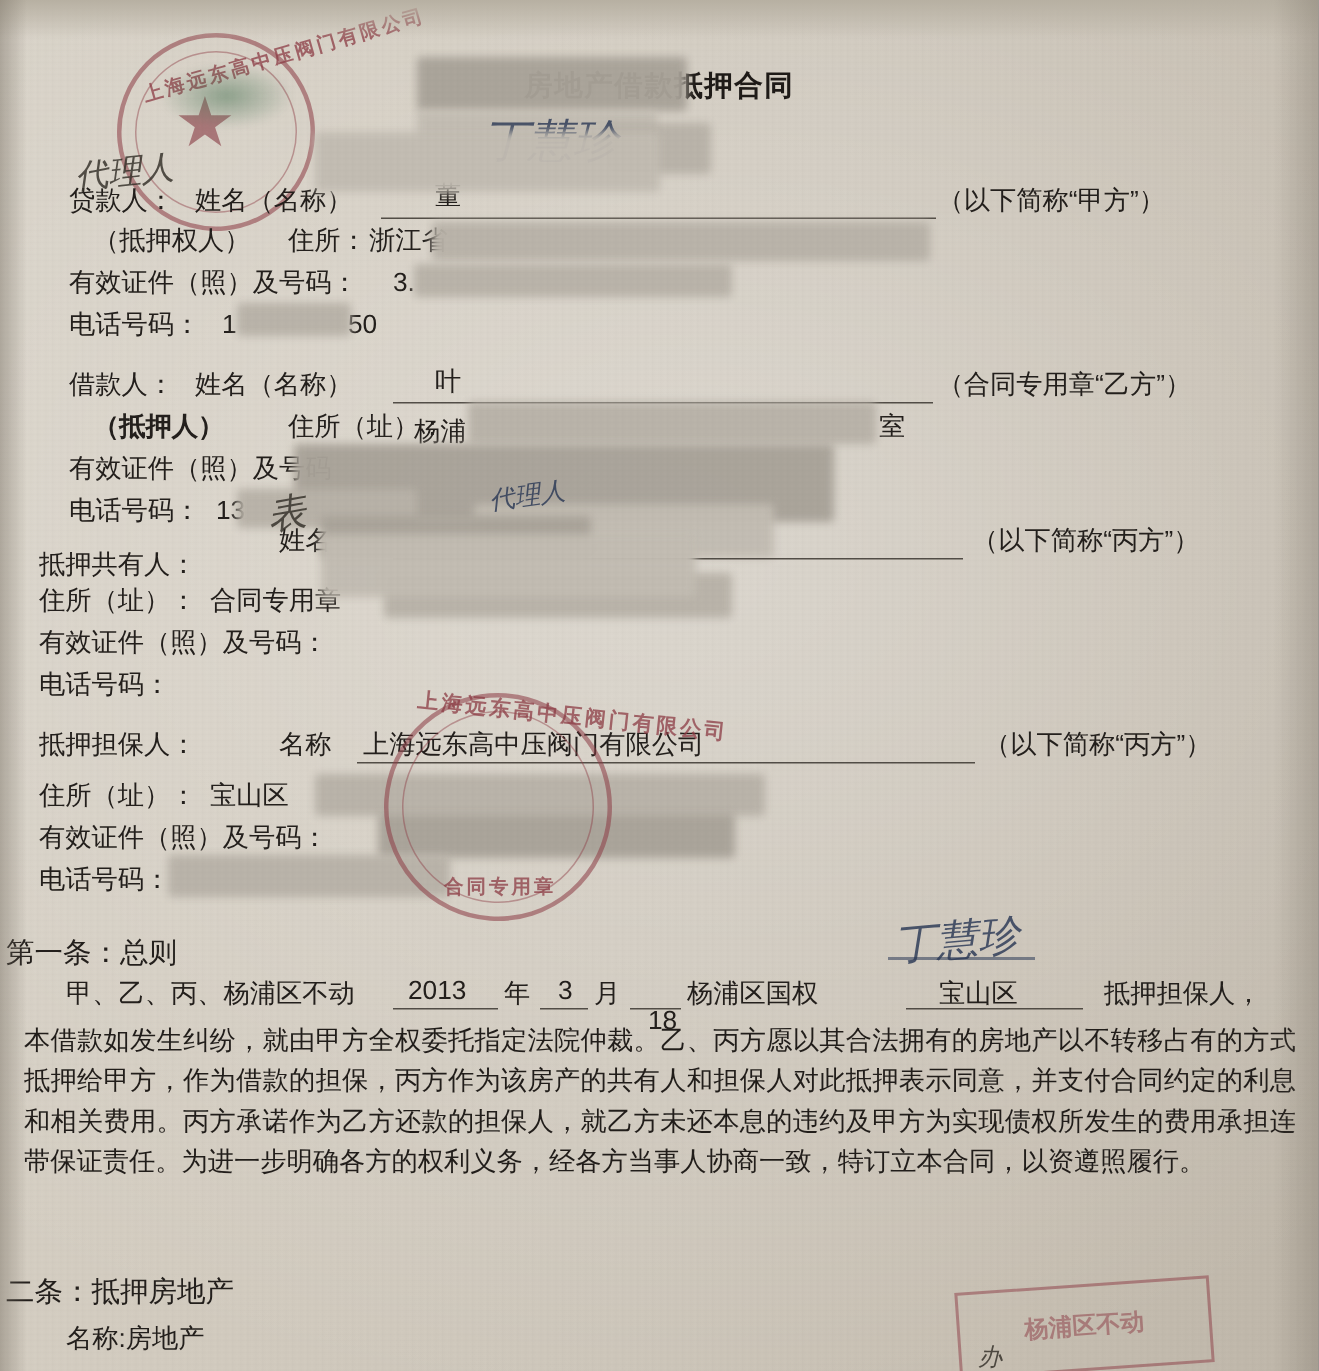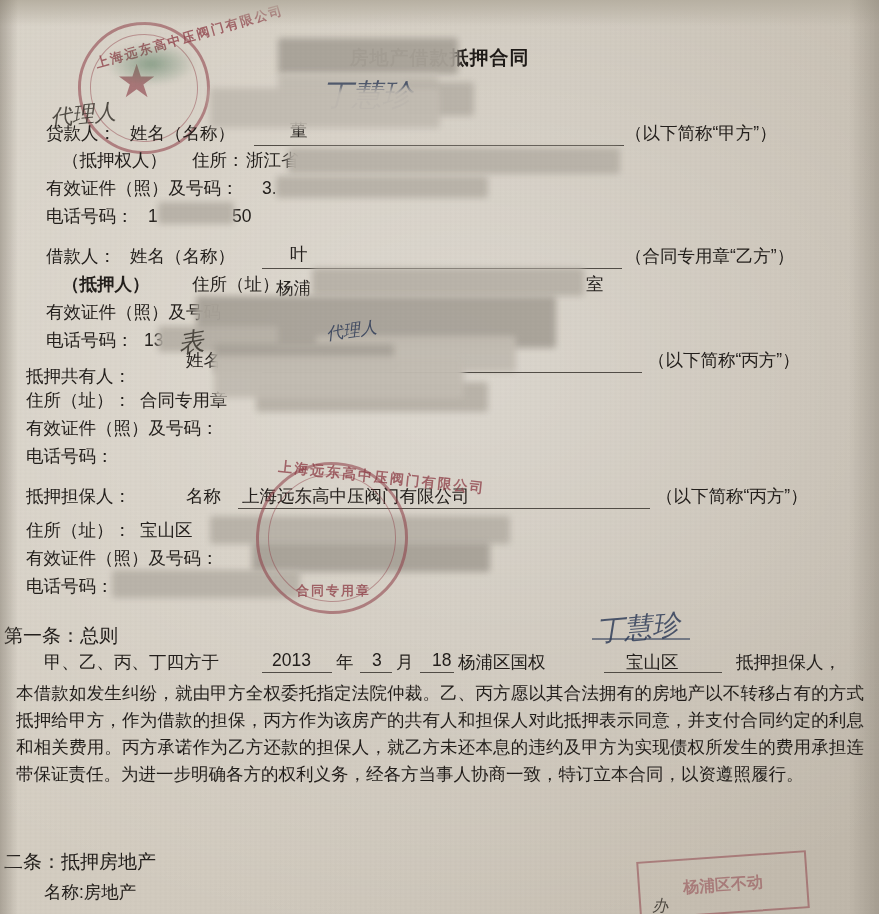--- a/index.html
+++ b/index.html
@@ -271,28 +271,28 @@
     <div class="redact" style="left:112px; top:570px; width:188px; height:28px;"></div>
 
     <div class="stamp-round" style="left:256px; top:462px; width:146px; height:146px; transform:rotate(4deg);">
       <div class="inner"></div>
     </div>
     <div class="stamp-arc" style="left:278px; top:470px; font-size:14px; transform:rotate(6deg);">上海远东高中压阀门有限公司</div>
     <div class="stamp-arc" style="left:296px; top:584px; font-size:13px;">合同专用章</div>
 
     <div class="t b" style="left:4px; top:626px; font-size:19px;">第一条：总则</div>
 
-    <div class="t" style="left:44px; top:654px;">甲、乙、丙、丁四方于</div>
+    <div class="t" style="left:44px; top:654px;">甲、乙、丙、杨浦区不动</div>
     <div class="t" style="left:272px; top:652px;">2013</div>
     <div class="rule" style="left:262px; top:672px; width:70px;"></div>
     <div class="t" style="left:336px; top:654px;">年</div>
     <div class="t" style="left:372px; top:652px;">3</div>
     <div class="rule" style="left:360px; top:672px; width:32px;"></div>
     <div class="t" style="left:396px; top:654px;">月</div>
-    <div class="t" style="left:432px; top:652px;">18</div>
+    <div class="t" style="left:432px; top:672px;">18</div>
     <div class="rule" style="left:420px; top:672px; width:34px;"></div>
     <div class="t" style="left:458px; top:654px;">杨浦区国权</div>
     <div class="t" style="left:626px; top:654px;">宝山区</div>
     <div class="rule" style="left:604px; top:672px; width:118px;"></div>
     <div class="t" style="left:736px; top:654px;">抵押担保人，</div>
 
     <div class="ink" style="left:596px; top:614px; font-size:28px; transform:rotate(-5deg);">丁慧珍</div>
     <div class="rule" style="left:592px; top:638px; width:98px; height:2px; background:#2c3a57; opacity:.55;"></div>
 
     <div class="para" style="left:16px; top:680px; width:848px;">本借款如发生纠纷，就由甲方全权委托指定法院仲裁。乙、丙方愿以其合法拥有的房地产以不转移占有的方式抵押给甲方，作为借款的担保，丙方作为该房产的共有人和担保人对此抵押表示同意，并支付合同约定的利息和相关费用。丙方承诺作为乙方还款的担保人，就乙方未还本息的违约及甲方为实现债权所发生的费用承担连带保证责任。为进一步明确各方的权利义务，经各方当事人协商一致，特订立本合同，以资遵照履行。</div>

